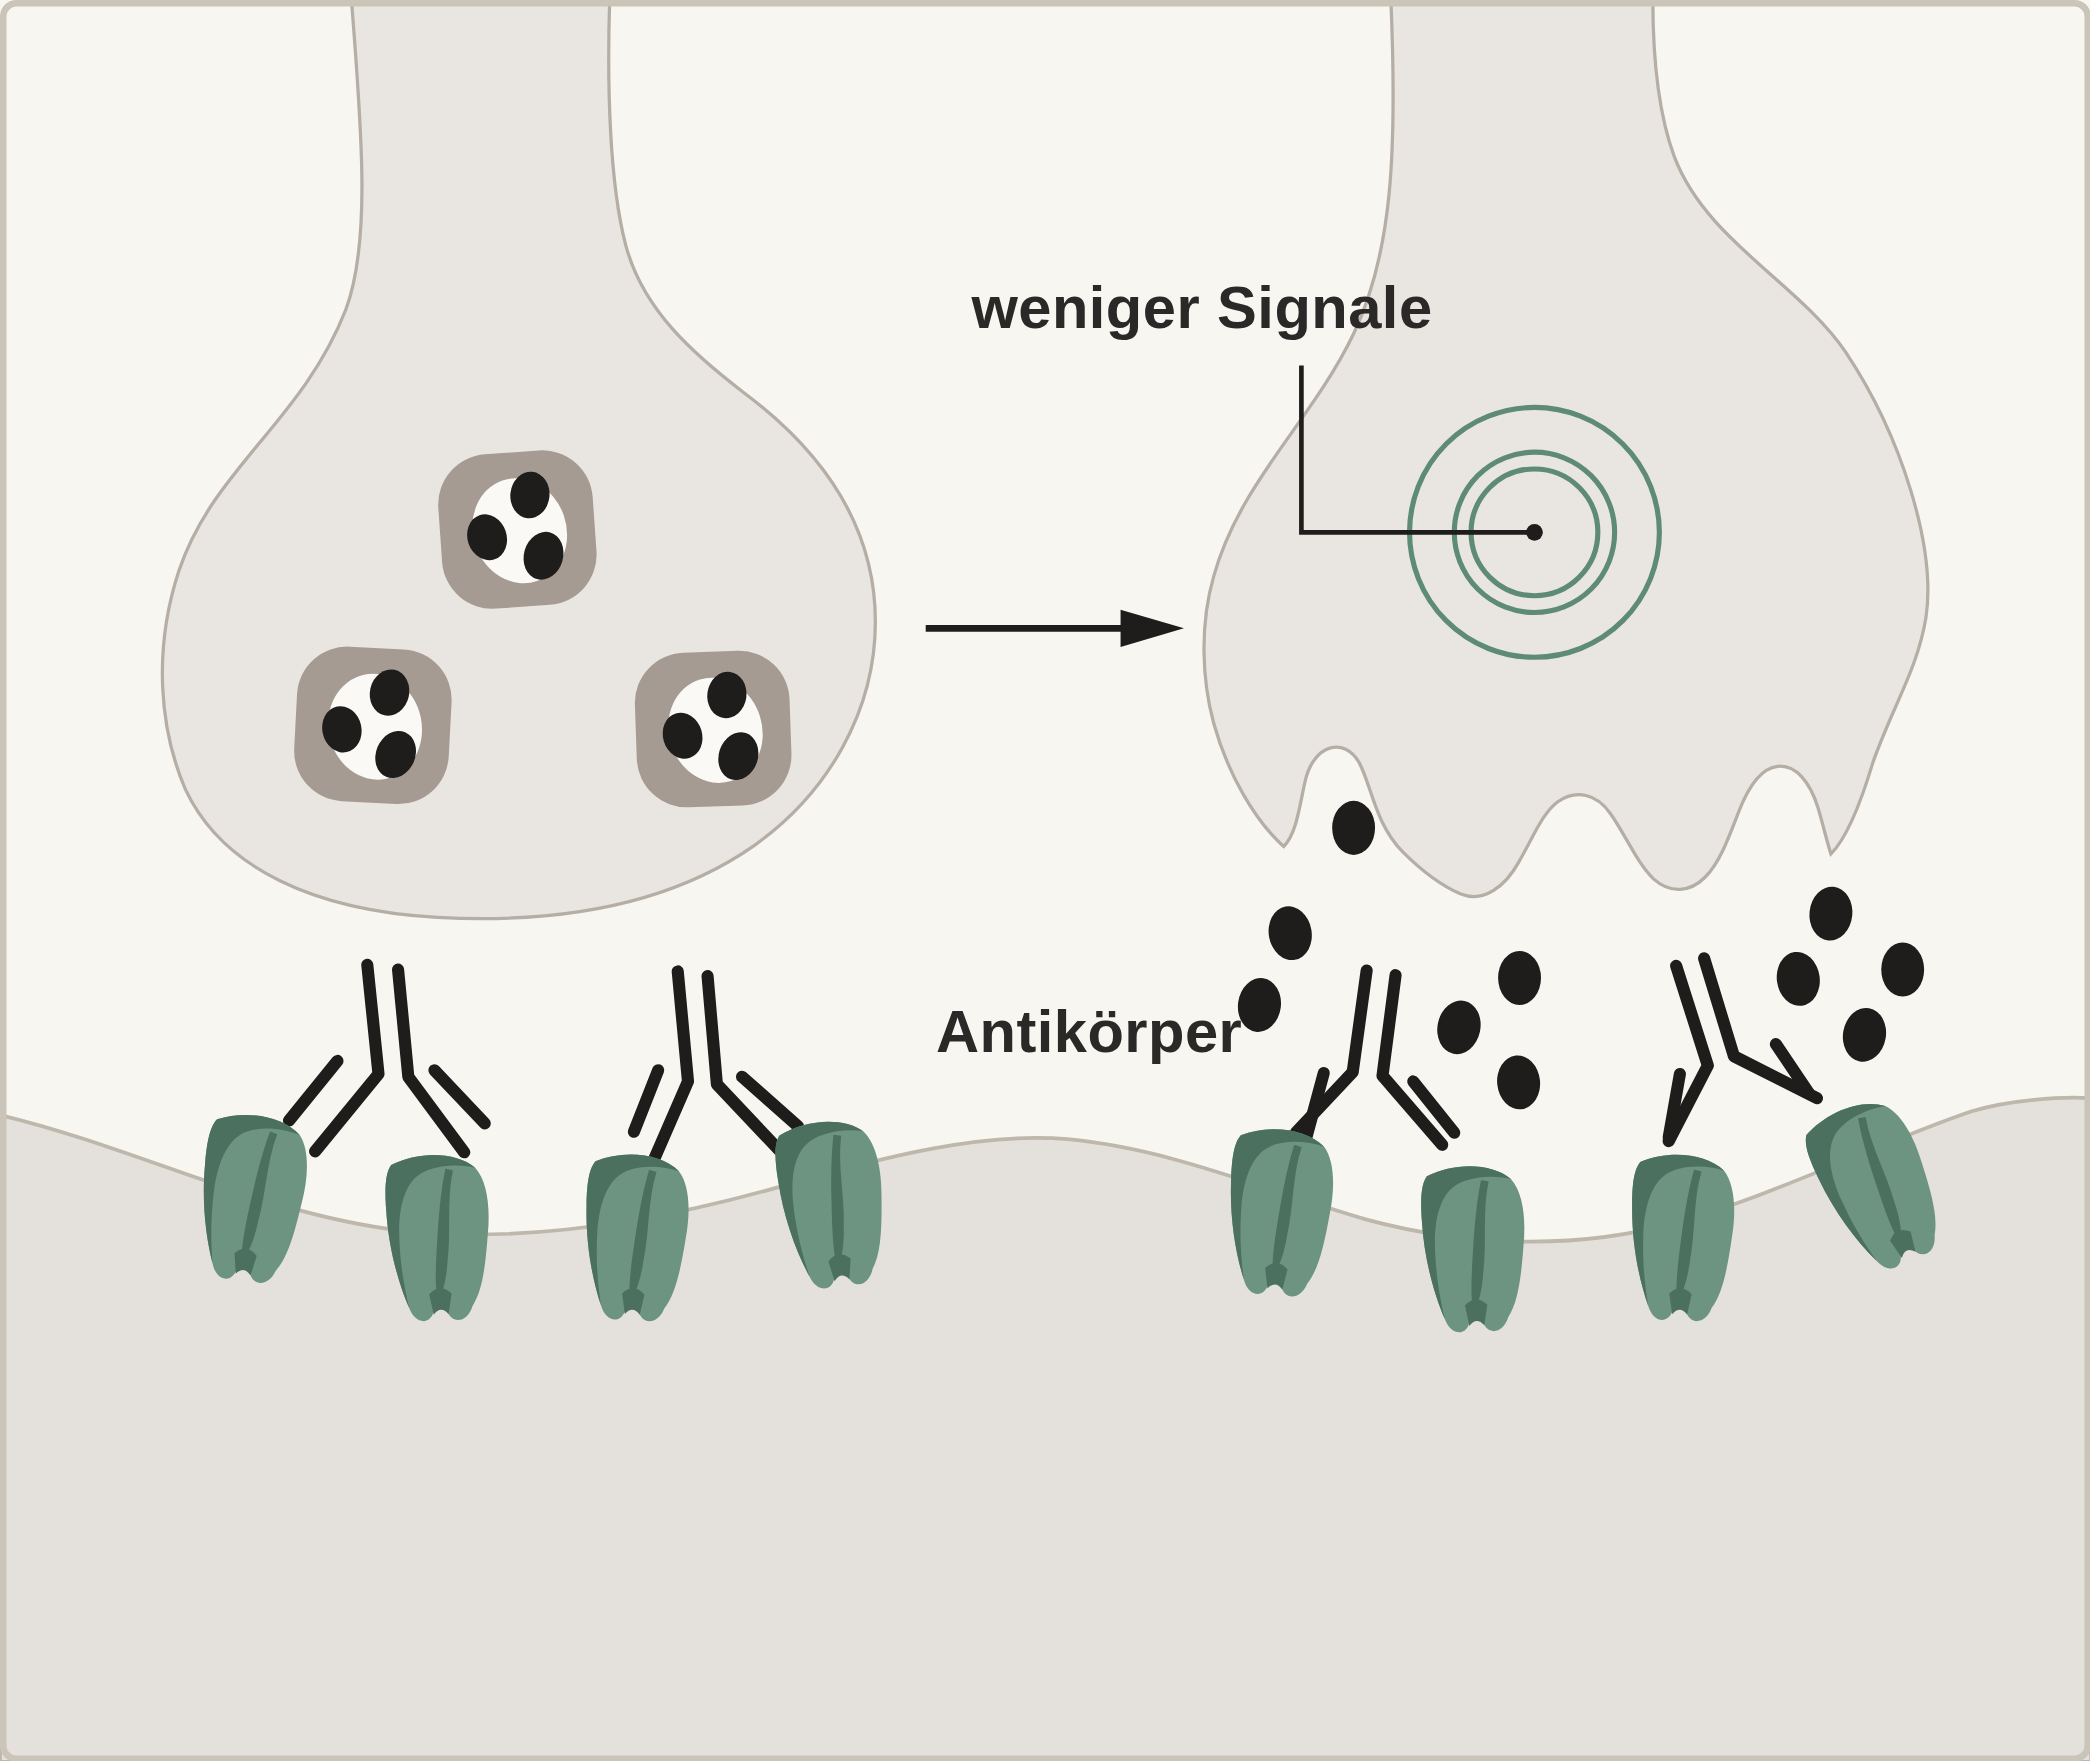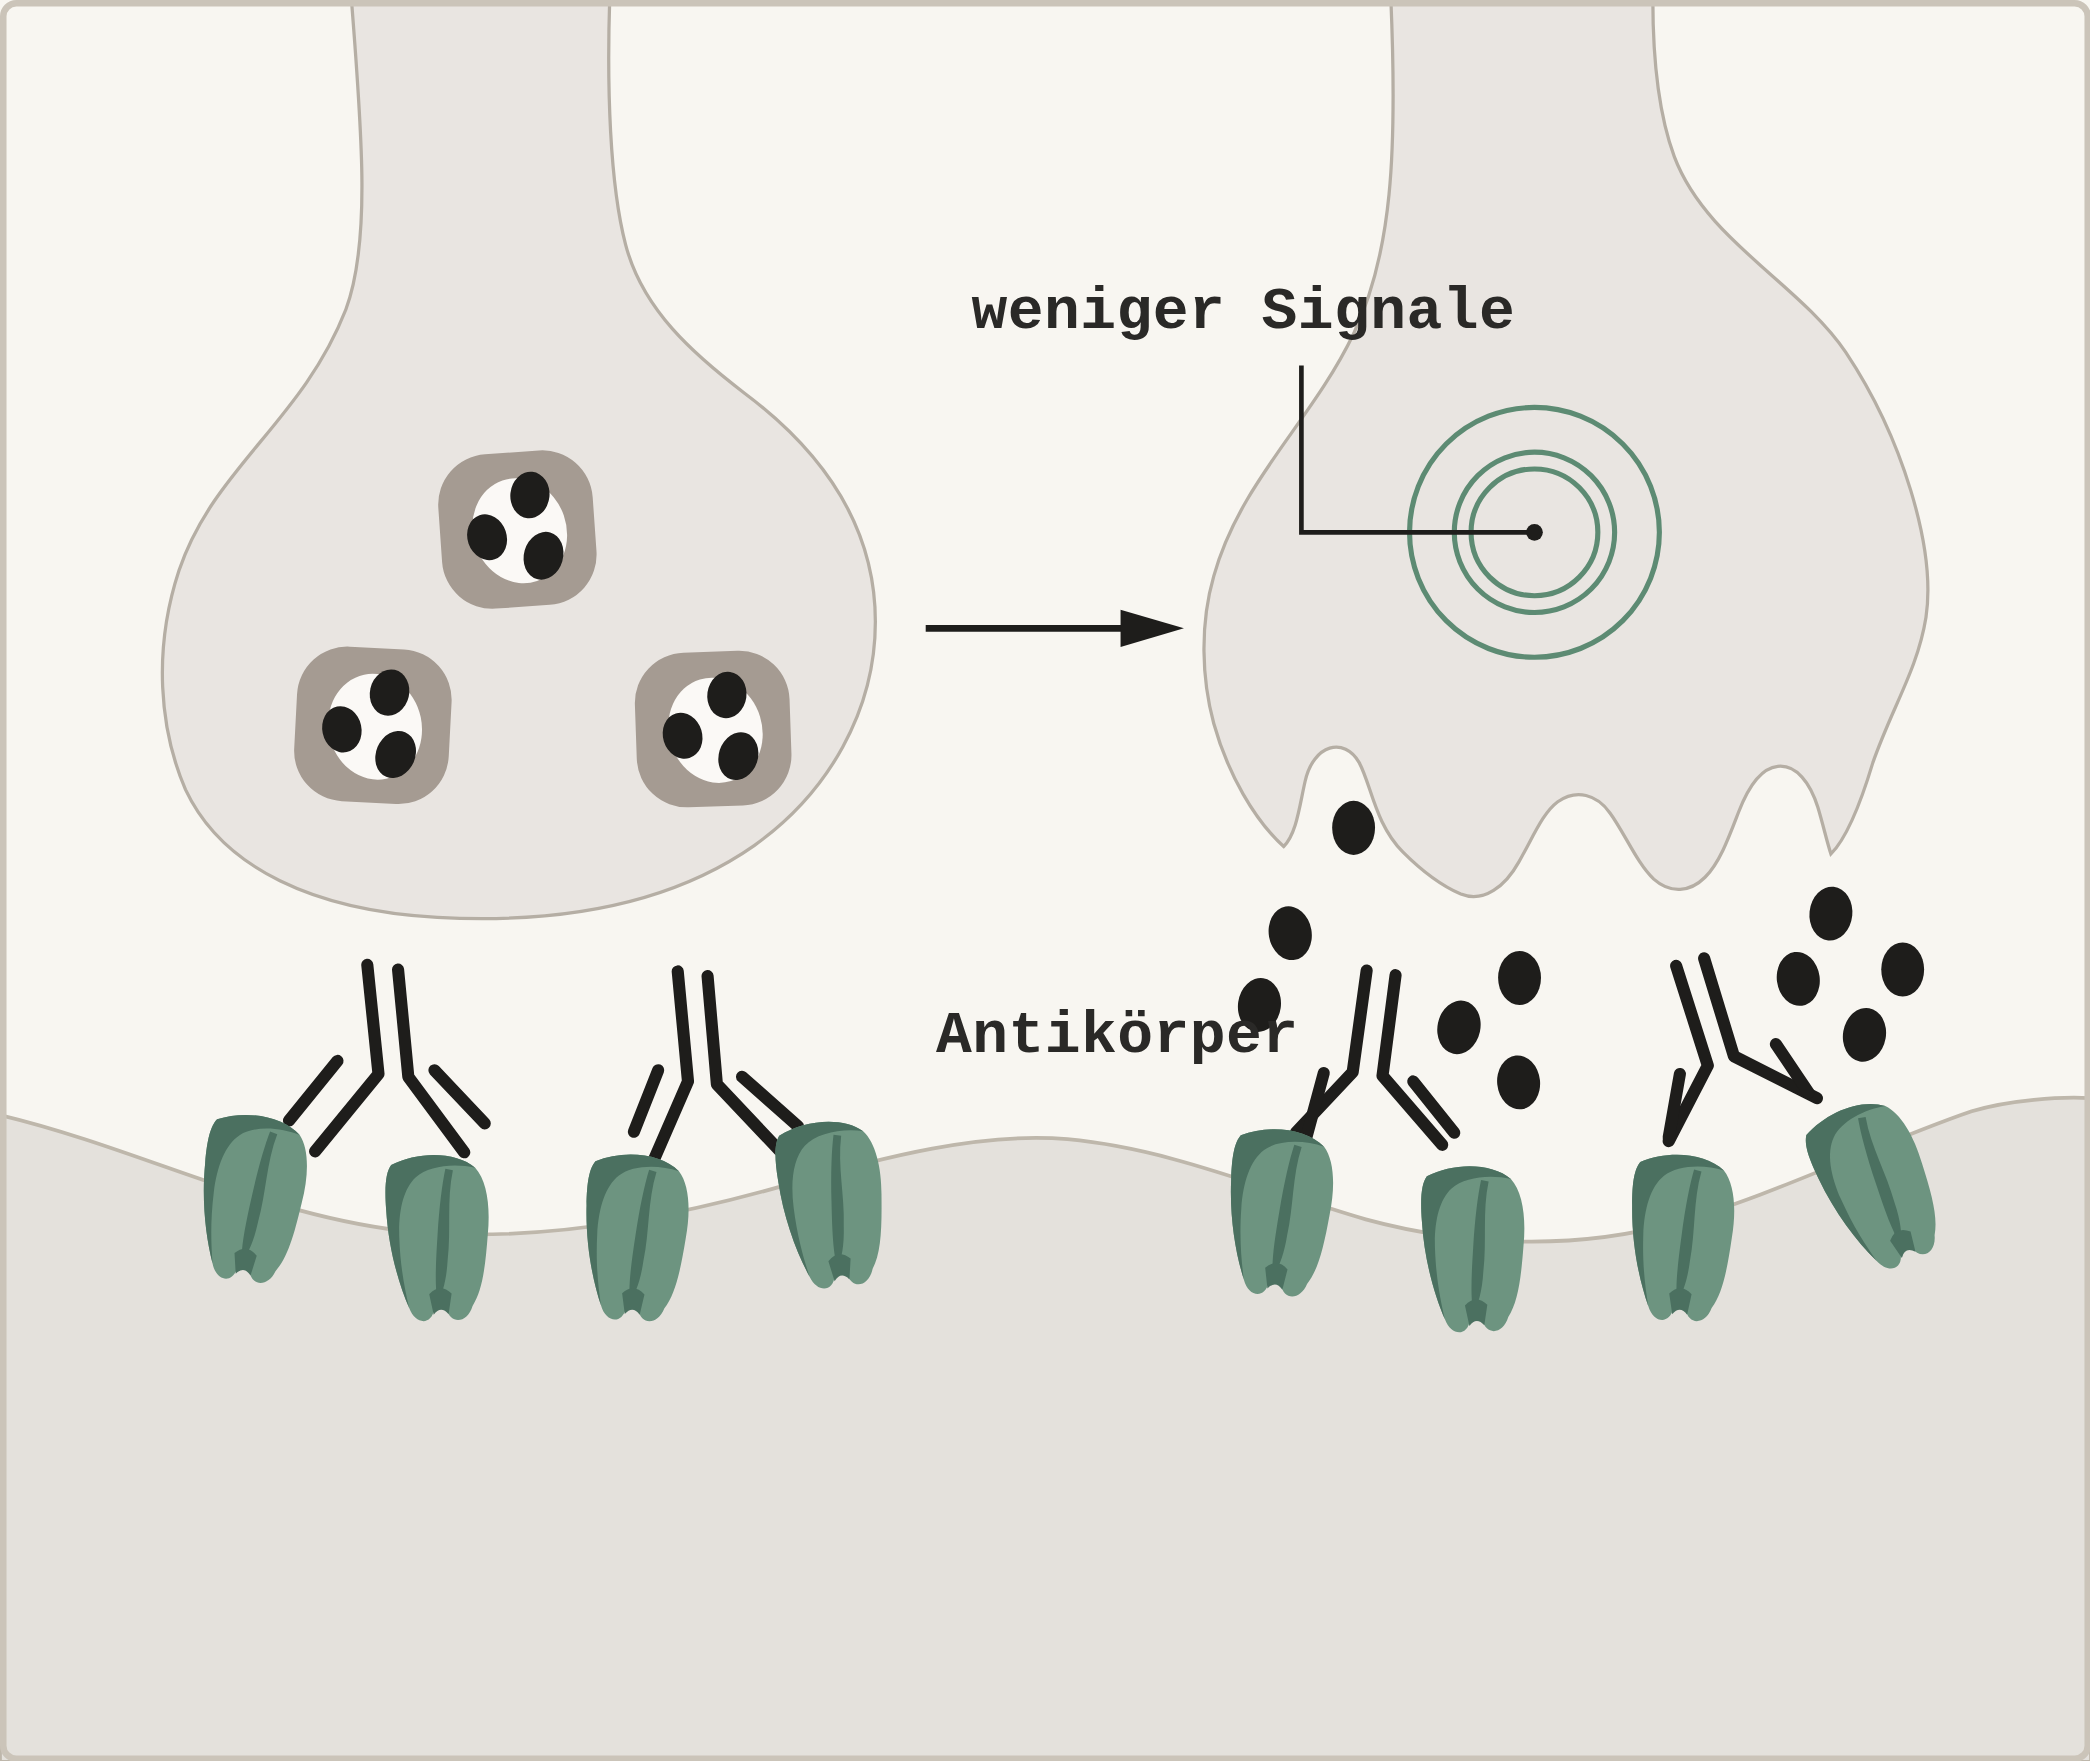--- a/index.html
+++ b/index.html
@@ -1,21 +1,21 @@
 <!DOCTYPE html>
 <html style="--bg: #f8f6f1; --border: #cbc4b9; --synapse: #e9e5e1; --synapse-stroke: #b5aea4; --membrane: #e4e1dc; --membrane-stroke: #beb7ab; --vesicle: #a59b92; --vesicle-inner: #fbf9f6; --ink: #1e1d1b; --text: #2a2927; --green: #6d9480; --green-dark: #4b7060; --signal: #5d8b73;font-size:15px"><head>
 <meta charset="utf-8">
 <style>
   :root{
     --bg:#f8f6f1; --border:#cbc4b9; --synapse:#e9e5e1; --synapse-stroke:#b5aea4;
     --membrane:#e4e1dc; --membrane-stroke:#beb7ab; --vesicle:#a59b92; --vesicle-inner:#fbf9f6;
     --ink:#1e1d1b; --text:#2a2927; --green:#6d9480; --green-dark:#4b7060; --signal:#5d8b73;
   }
   html,body{margin:0;padding:0;background:#fff;}
-  .stage{width:2091px;height:1762px;position:relative;font-family:Liberation Mono, monospace;}
+  .stage{width:2091px;height:1762px;position:relative;font-family:Liberation Sans, sans-serif;}
   svg{display:block;}
   .bg{fill:var(--bg);}
   .frame{fill:none;stroke:var(--border);stroke-width:7;}
   .membrane{fill:var(--membrane);stroke:var(--membrane-stroke);stroke-width:4;}
   .synapse{fill:var(--synapse);stroke:var(--synapse-stroke);stroke-width:3.5;}
   .sigc{fill:none;stroke:var(--signal);stroke-width:5.5;}
   .leader{stroke:var(--ink);stroke-width:5;fill:none;}
   .leaderdot{fill:var(--ink);}
   .arrow-line{stroke:var(--ink);stroke-width:7;stroke-linecap:butt;}
   .arrow-head{fill:var(--ink);}

